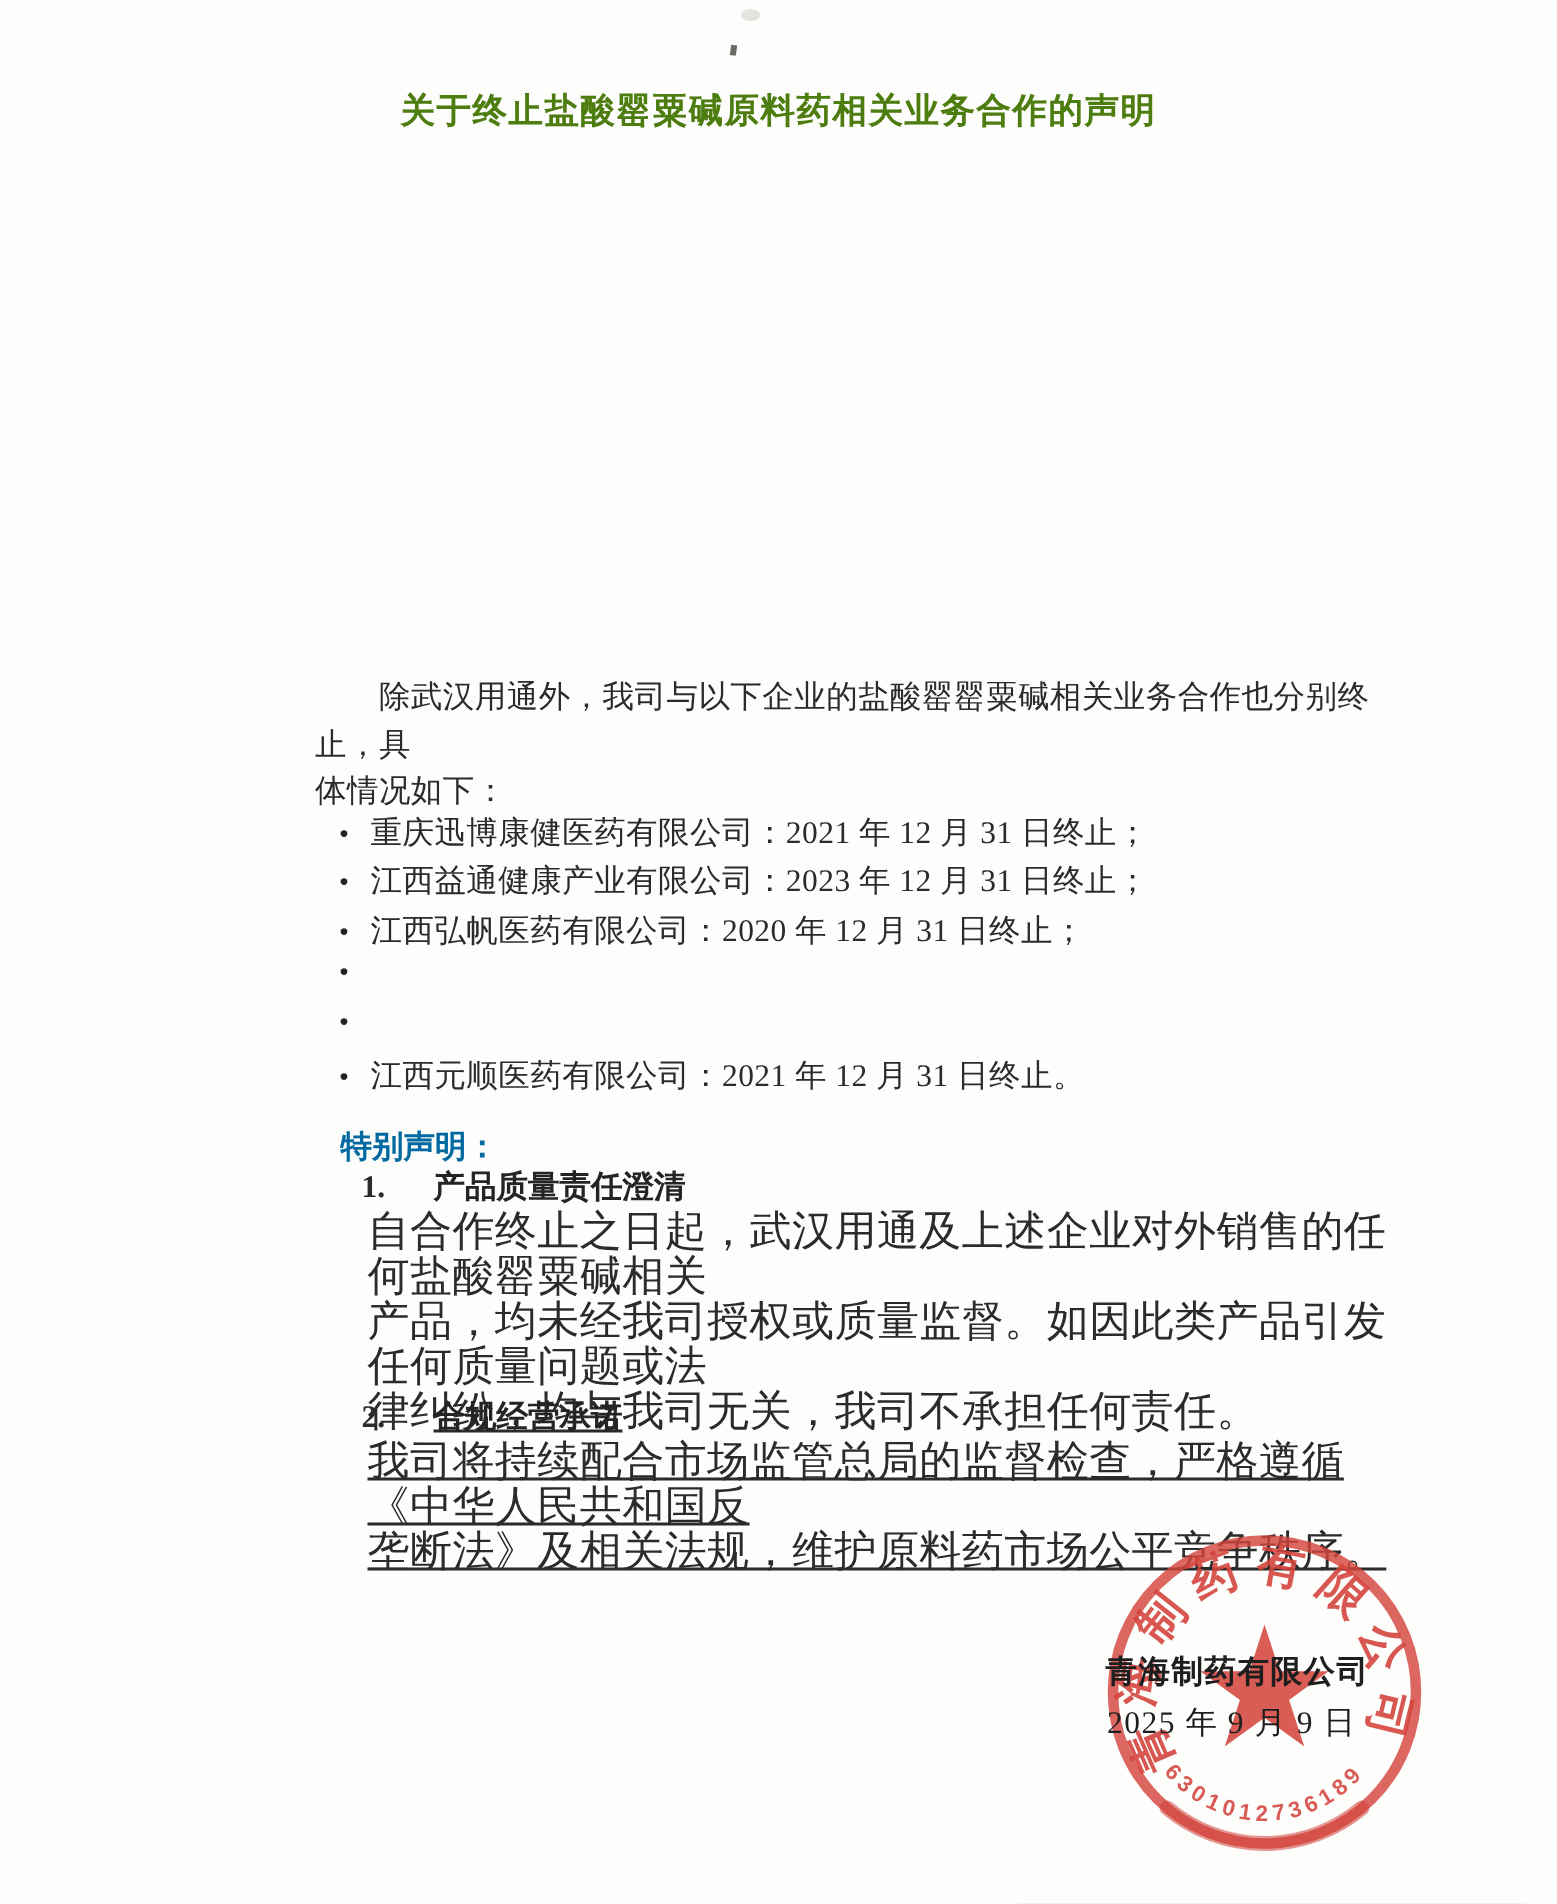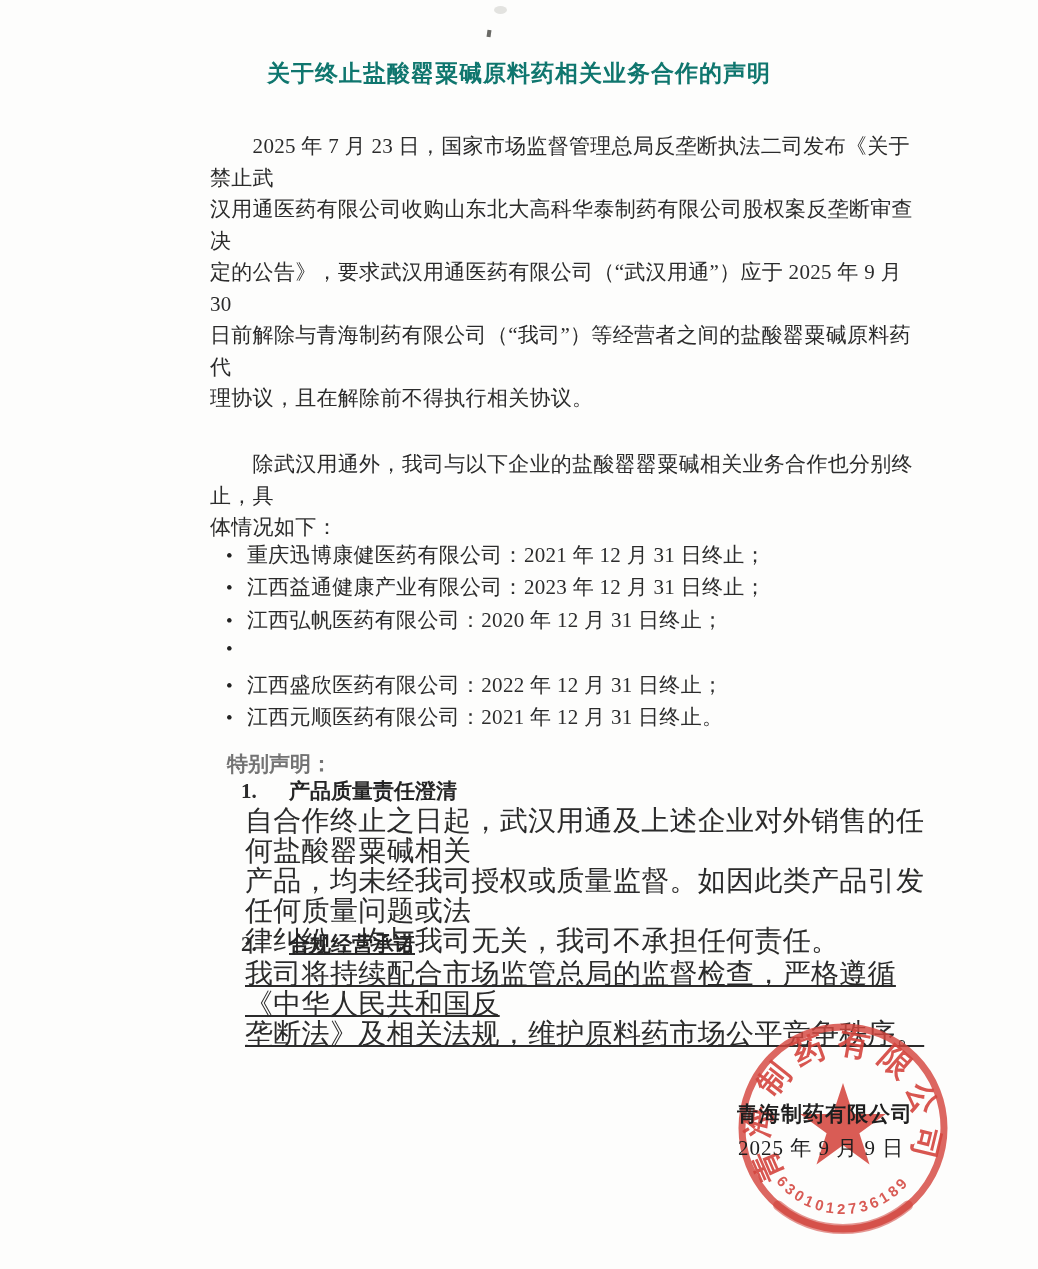--- a/index.html
+++ b/index.html
@@ -9,38 +9,38 @@
     background:#fdfdfc;
     overflow:hidden;
     font-family:"Liberation Serif","DejaVu Serif",serif;
     color:#2b2b2b;
   }
   .title{
     position:absolute;top:58px;left:0;width:1038px;
     text-align:center;
     font-family:"Liberation Sans","DejaVu Sans",sans-serif;
     font-weight:700;font-size:23px;letter-spacing:1px;
-    color:#0f766e;
+    color:#4d7c0f;
   }
   .para{
     position:absolute;left:210px;width:710px;
     font-size:21px;line-height:31.5px;
     white-space:pre-line;
     letter-spacing:0.3px;
   }
   .p1{top:131px;}
   .p2{top:304px;}
   .p3{top:449px;}
   .bullets{position:absolute;left:226px;top:541px;width:700px;}
   .bullet-row{display:flex;align-items:baseline;height:32.4px;font-size:21px;letter-spacing:0.3px;}
   .bullet-dot{width:21px;font-size:19px;color:#222;}
   .special-heading{
     position:absolute;left:227px;top:750px;
     font-family:"Liberation Sans","DejaVu Sans",sans-serif;
-    font-weight:700;font-size:21px;color:#737373;
+    font-weight:700;font-size:21px;color:#0369a1;
   }
   .numbered-item{position:absolute;left:241px;width:690px;}
   .item1{top:776px;}
   .item2{top:929px;text-decoration:underline;}
   .item-heading-row{font-size:21px;line-height:30px;}
   .item-num{display:inline-block;width:48px;font-weight:700;font-family:"Liberation Serif","DejaVu Serif",serif;}
   .item-heading{
     font-family:"Liberation Sans","DejaVu Sans",sans-serif;
     font-weight:700;color:#242424;
   }
@@ -61,25 +61,20 @@
   .speck{position:absolute;left:487px;top:30px;width:4px;height:7px;background:#6a6a66;transform:rotate(8deg);}
   .smudge{position:absolute;left:494px;top:6px;width:13px;height:8px;background:#e3e3e0;border-radius:50%;}
 </style>
 </head>
 <body>
 
 <div class="page">
 
   <div class="title">关于终止盐酸罂粟碱原料药相关业务合作的声明</div>
 
-  <div class="para p1">　　2025 年 7 月 23 日，国家市场监督管理总局反垄断执法二司发布《关于禁止武
-汉用通医药有限公司收购山东北大高科华泰制药有限公司股权案反垄断审查决
-定的公告》，要求武汉用通医药有限公司（“武汉用通”）应于 2025 年 9 月 30
-日前解除与青海制药有限公司（“我司”）等经营者之间的盐酸罂粟碱原料药代
-理协议，且在解除前不得执行相关协议。</div>
   <div class="para p3">　　除武汉用通外，我司与以下企业的盐酸罂罂粟碱相关业务合作也分别终止，具
 体情况如下：</div>
 
   <div class="bullets">
     <div class="bullet-row">
       <span class="bullet-dot">•</span>
       <span>重庆迅博康健医药有限公司：2021 年 12 月 31 日终止；</span>
     </div>
     <div class="bullet-row">
       <span class="bullet-dot">•</span>
@@ -87,21 +82,20 @@
     </div>
     <div class="bullet-row">
       <span class="bullet-dot">•</span>
       <span>江西弘帆医药有限公司：2020 年 12 月 31 日终止；</span>
     </div>
     <div class="bullet-row">
       <span class="bullet-dot">•</span>
     </div>
     <div class="bullet-row">
       <span class="bullet-dot">•</span>
-      <span>江西盛欣医药有限公司：2022 年 12 月 31 日终止；</span>
     </div>
     <div class="bullet-row">
       <span class="bullet-dot">•</span>
       <span>江西元顺医药有限公司：2021 年 12 月 31 日终止。</span>
     </div>
   </div>
 
   <div class="special-heading">特别声明：</div>
 
   <div class="numbered-item item1">

